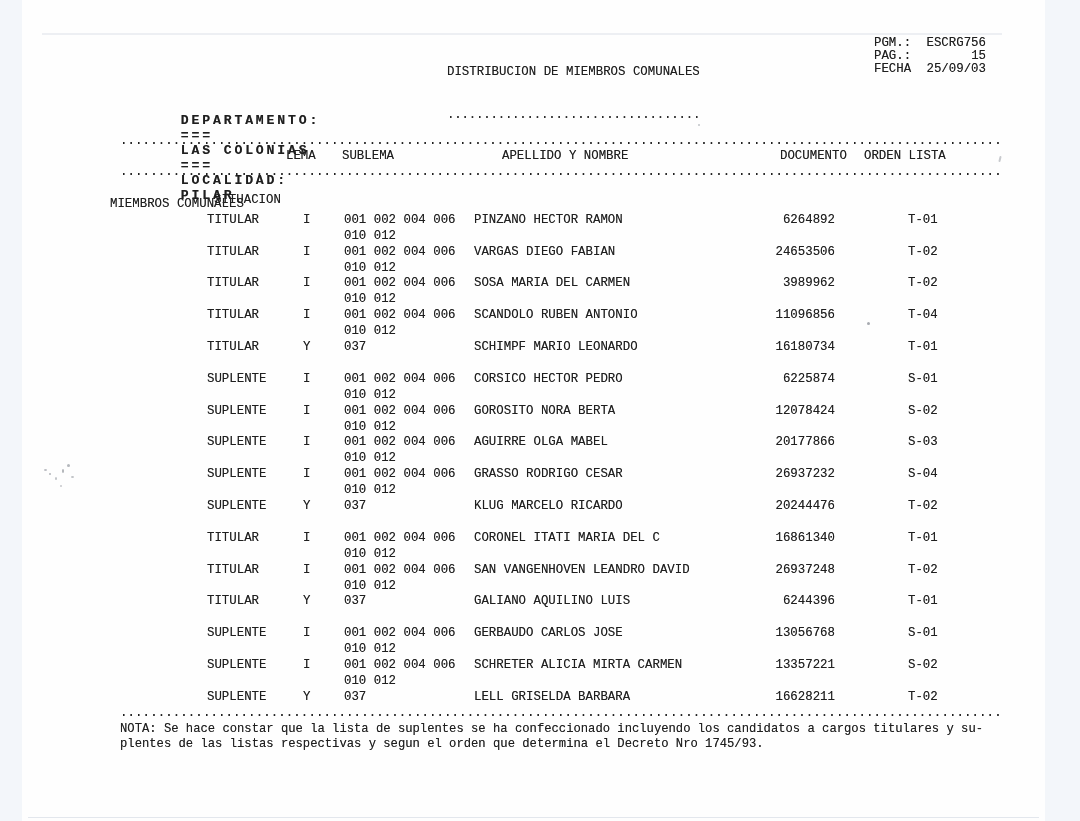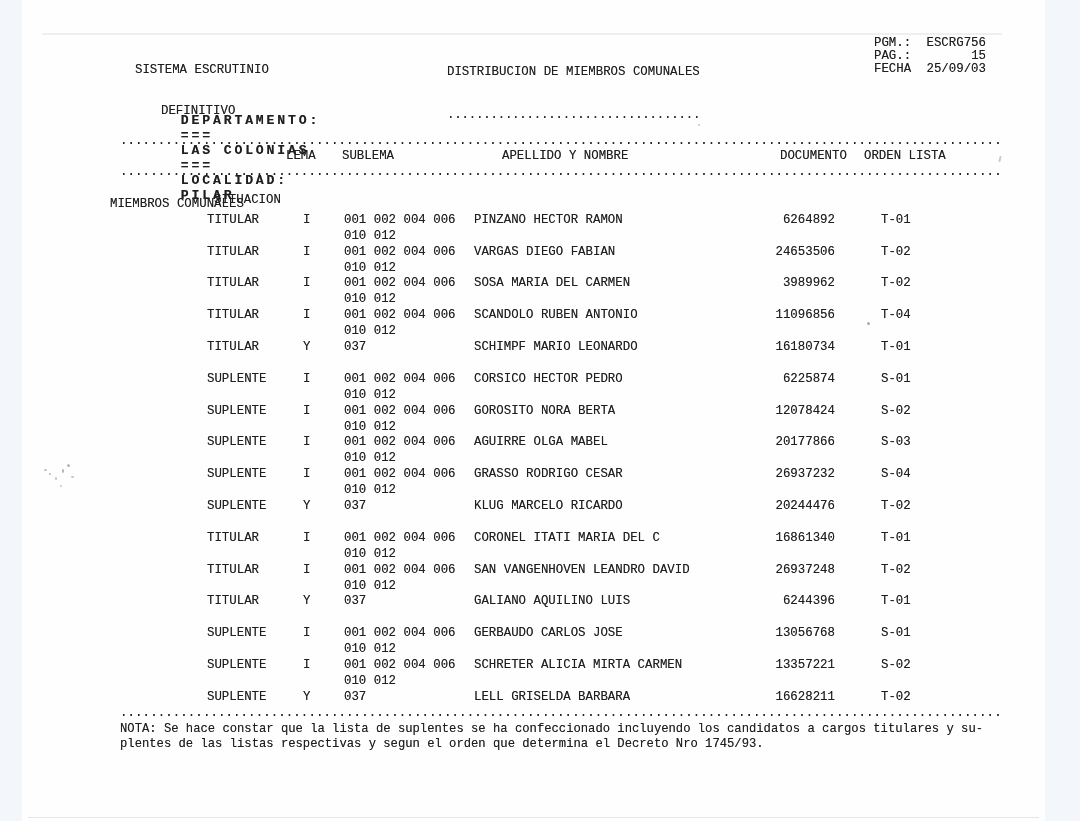--- a/index.html
+++ b/index.html
@@ -42,42 +42,38 @@
   .hc{position:absolute;top:0;white-space:pre;line-height:15.9px;}
   .h-sit{left:192px;margin-top:44px;} .h-lema{left:264px;} .h-sub{left:320px;}
   .h-nom{left:480px;} .h-doc{left:758px;} .h-ord{left:842px;}
 
   
   #tflow{position:absolute;left:0;right:0;top:197px;}
   .tline{position:relative;height:15.9px;}
   .trow{position:relative;}
   .cell{position:absolute;top:0;white-space:pre;line-height:15.9px;}
   .c-sit{left:185px;} .c-lema{left:281px;} .c-sub{left:322px;}
-  .c-nom{left:452px;} .c-doc{left:723px;width:90px;text-align:right;} .c-ord{left:859px;}
+  .c-nom{left:452px;} .c-doc{left:723px;width:90px;text-align:right;} .c-ord{left:886px;}
   .sec{position:absolute;left:88px;top:0;white-space:pre;line-height:15.9px;}
   .dots-flow{margin-left:98px;width:880px;height:15.9px;overflow:hidden;white-space:nowrap;letter-spacing:.1px;}
   .note-line{margin-left:98px;white-space:nowrap;font-size:12.2px;line-height:15.9px;}
 
   
   .art{position:absolute;border-radius:50%;background:#787d86;}
   .pencil{background:#82878f;}
 </style>
 </head>
 <body>
 
 <div class="margin-strip margin-l"></div>
 <div class="margin-strip margin-r"></div>
 
 <div class="page">
   <div class="smudge"></div>
 
-  <div class="hdr-left">
-    <div class="l1">SISTEMA ESCRUTINIO</div>
-    <div class="l2">DEFINITIVO</div>
-  </div>
 
   <div class="hdr-center">
     <div>DISTRIBUCION DE MIEMBROS COMUNALES</div>
     <div class="title-dots">...................................</div>
   </div>
 
   <div class="hdr-right">
     <div class="prow">
       <span>PGM.:</span>
       <span>ESCRG756</span>

